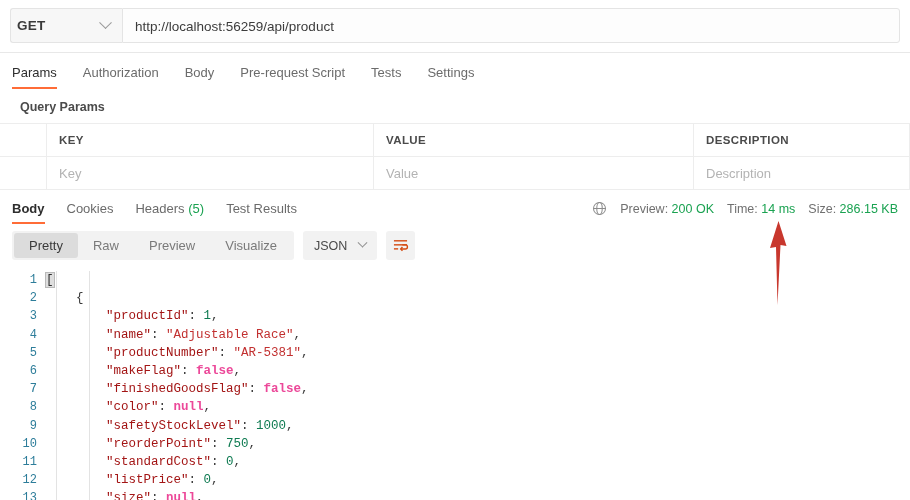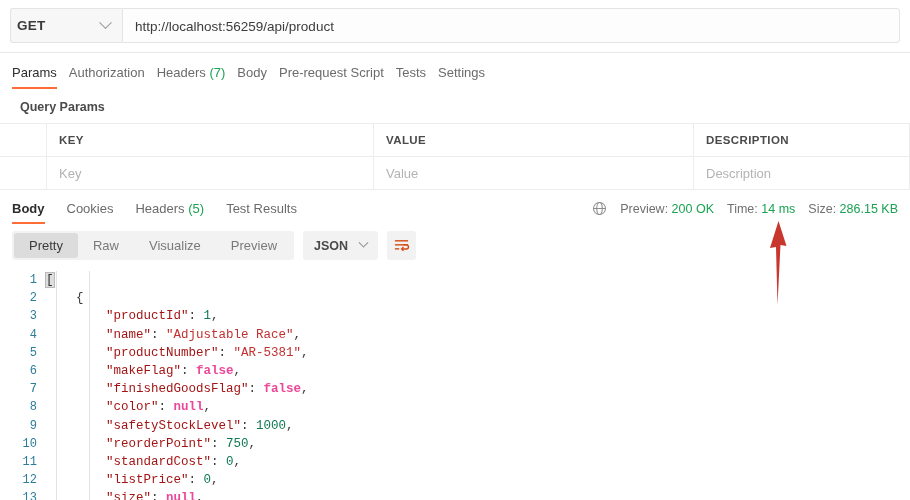--- a/index.html
+++ b/index.html
@@ -57,21 +57,21 @@
     color: #3c3c3c;
     cursor: text;
     white-space: nowrap;
     overflow: hidden;
   }
 
   
   .req-tabs {
     display: flex;
     align-items: flex-end;
-    gap: 12px;
+    gap: 26px;
     padding: 0 12px;
     height: 36px;
   }
   .rtab {
     position: relative;
     font-size: 13px;
     color: #6b6b6b;
     padding: 8px 0 9px 0;
     cursor: pointer;
     white-space: nowrap;
@@ -189,21 +189,21 @@
   .json-select {
     display: flex;
     align-items: center;
     gap: 12px;
     background: #f2f2f2;
     border-radius: 3px;
     height: 29px;
     padding: 0 11px;
     cursor: pointer;
   }
-  .json-select .lbl { font-size: 12.5px; font-weight: bold; color: #4a4a4a; }
+  .json-select .lbl { font-size: 12.5px; font-weight: normal; color: #4a4a4a; }
   .chev-sm {
     width: 7px; height: 7px;
     border-right: 1.4px solid #8e8e8e;
     border-bottom: 1.4px solid #8e8e8e;
     transform: rotate(45deg) translate(-2px,-2px);
   }
   .wrap-btn {
     width: 29px; height: 29px;
     background: #f2f2f2;
     border-radius: 3px;
@@ -282,24 +282,20 @@
   </div>
   <div class="url-input">http://localhost:56259/api/product</div>
 </div>
 
 <div class="req-tabs">
   <div class="rtab active">
     <span>Params</span>
   </div>
   <div class="rtab">
     <span>Authorization</span>
-  </div>
-  <div class="rtab">
-    <span>Headers</span>
-    <span class="count">(7)</span>
   </div>
   <div class="rtab">
     <span>Body</span>
   </div>
   <div class="rtab">
     <span>Pre-request Script</span>
   </div>
   <div class="rtab">
     <span>Tests</span>
   </div>
@@ -362,22 +358,22 @@
       <span>Size:</span>
       <span class="meta-val">286.15 KB</span>
     </span>
   </div>
 </div>
 
 <div class="fmt-bar">
   <div class="seg">
     <div class="seg-item active">Pretty</div>
     <div class="seg-item">Raw</div>
+    <div class="seg-item">Preview</div>
     <div class="seg-item">Visualize</div>
-    <div class="seg-item">Preview</div>
   </div>
 
   <div class="json-select">
     <span class="lbl">JSON</span>
     <span class="chev-sm"></span>
   </div>
 
   <div class="wrap-btn">
     <svg width="17" height="15" viewBox="0 0 18 16">
       <line x1="2" y1="3" x2="16" y2="3" stroke="#d44b12" stroke-width="1.5"></line>

